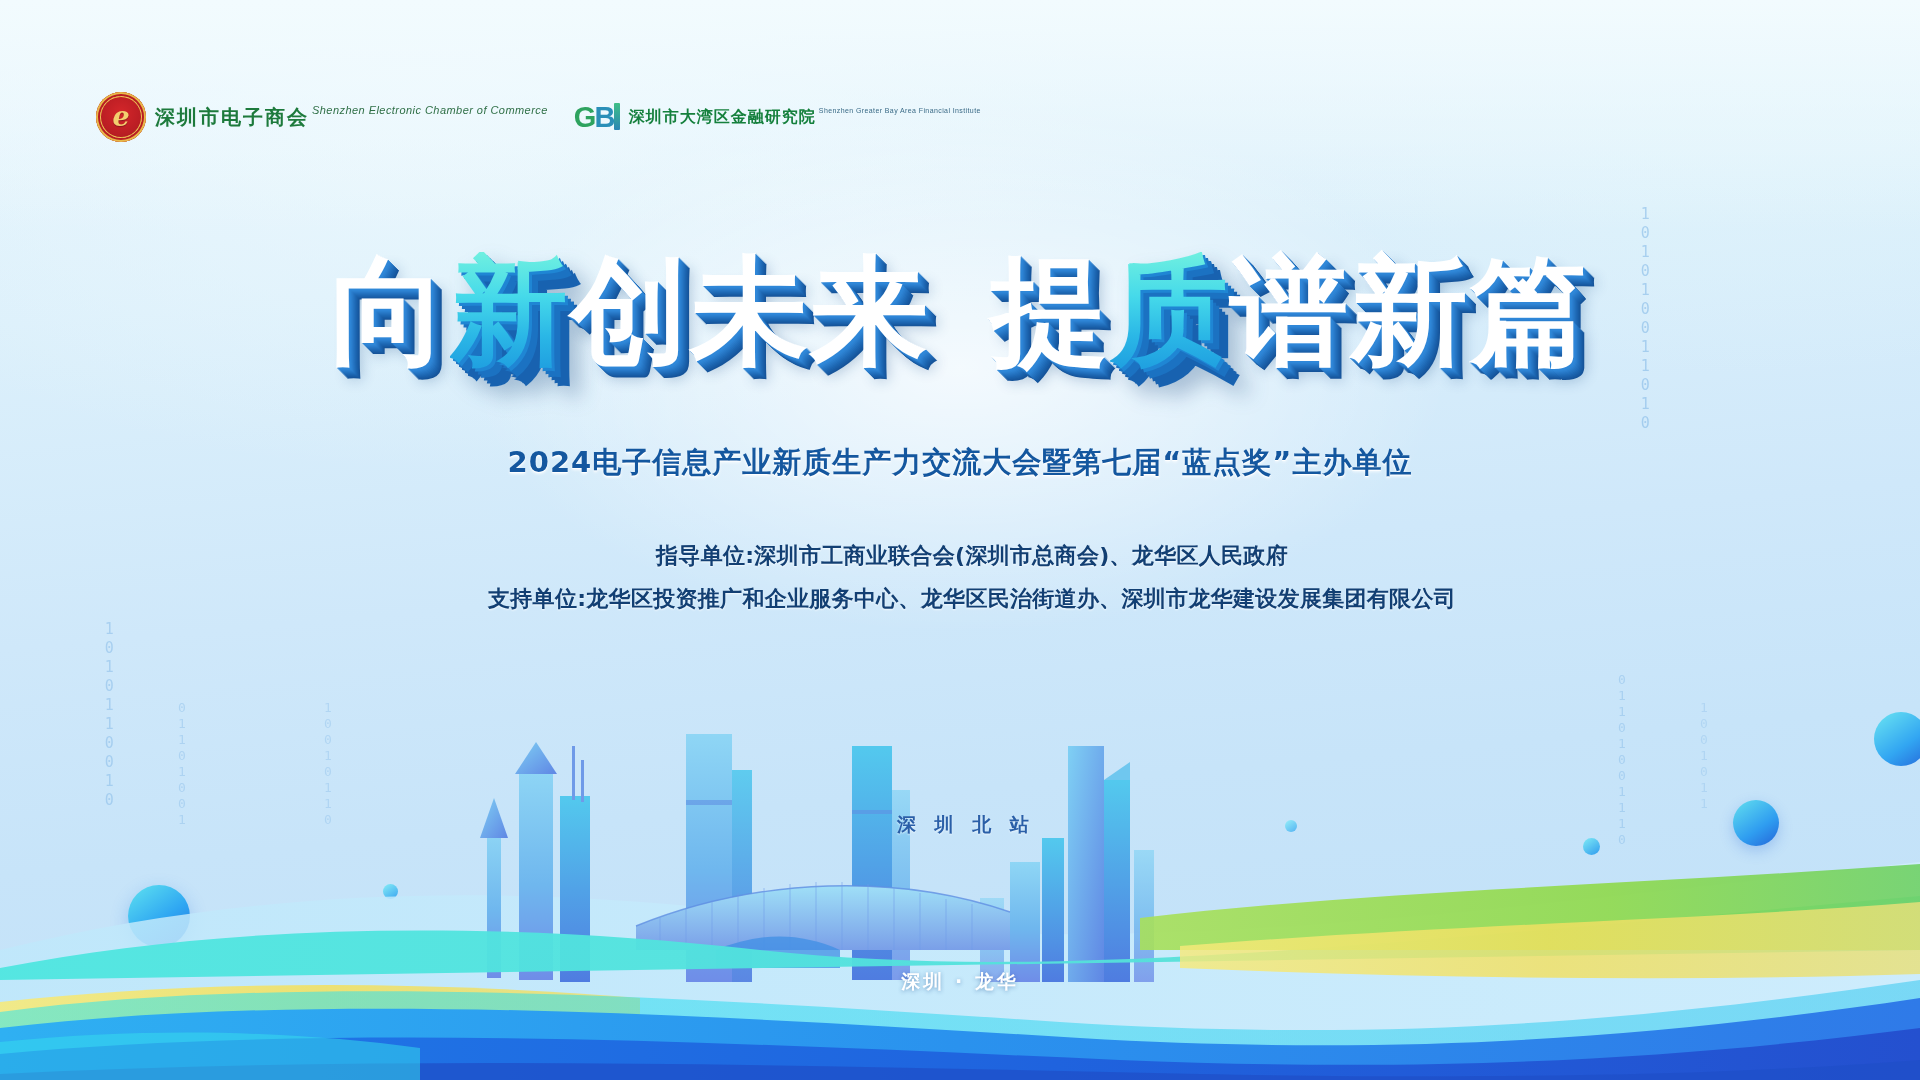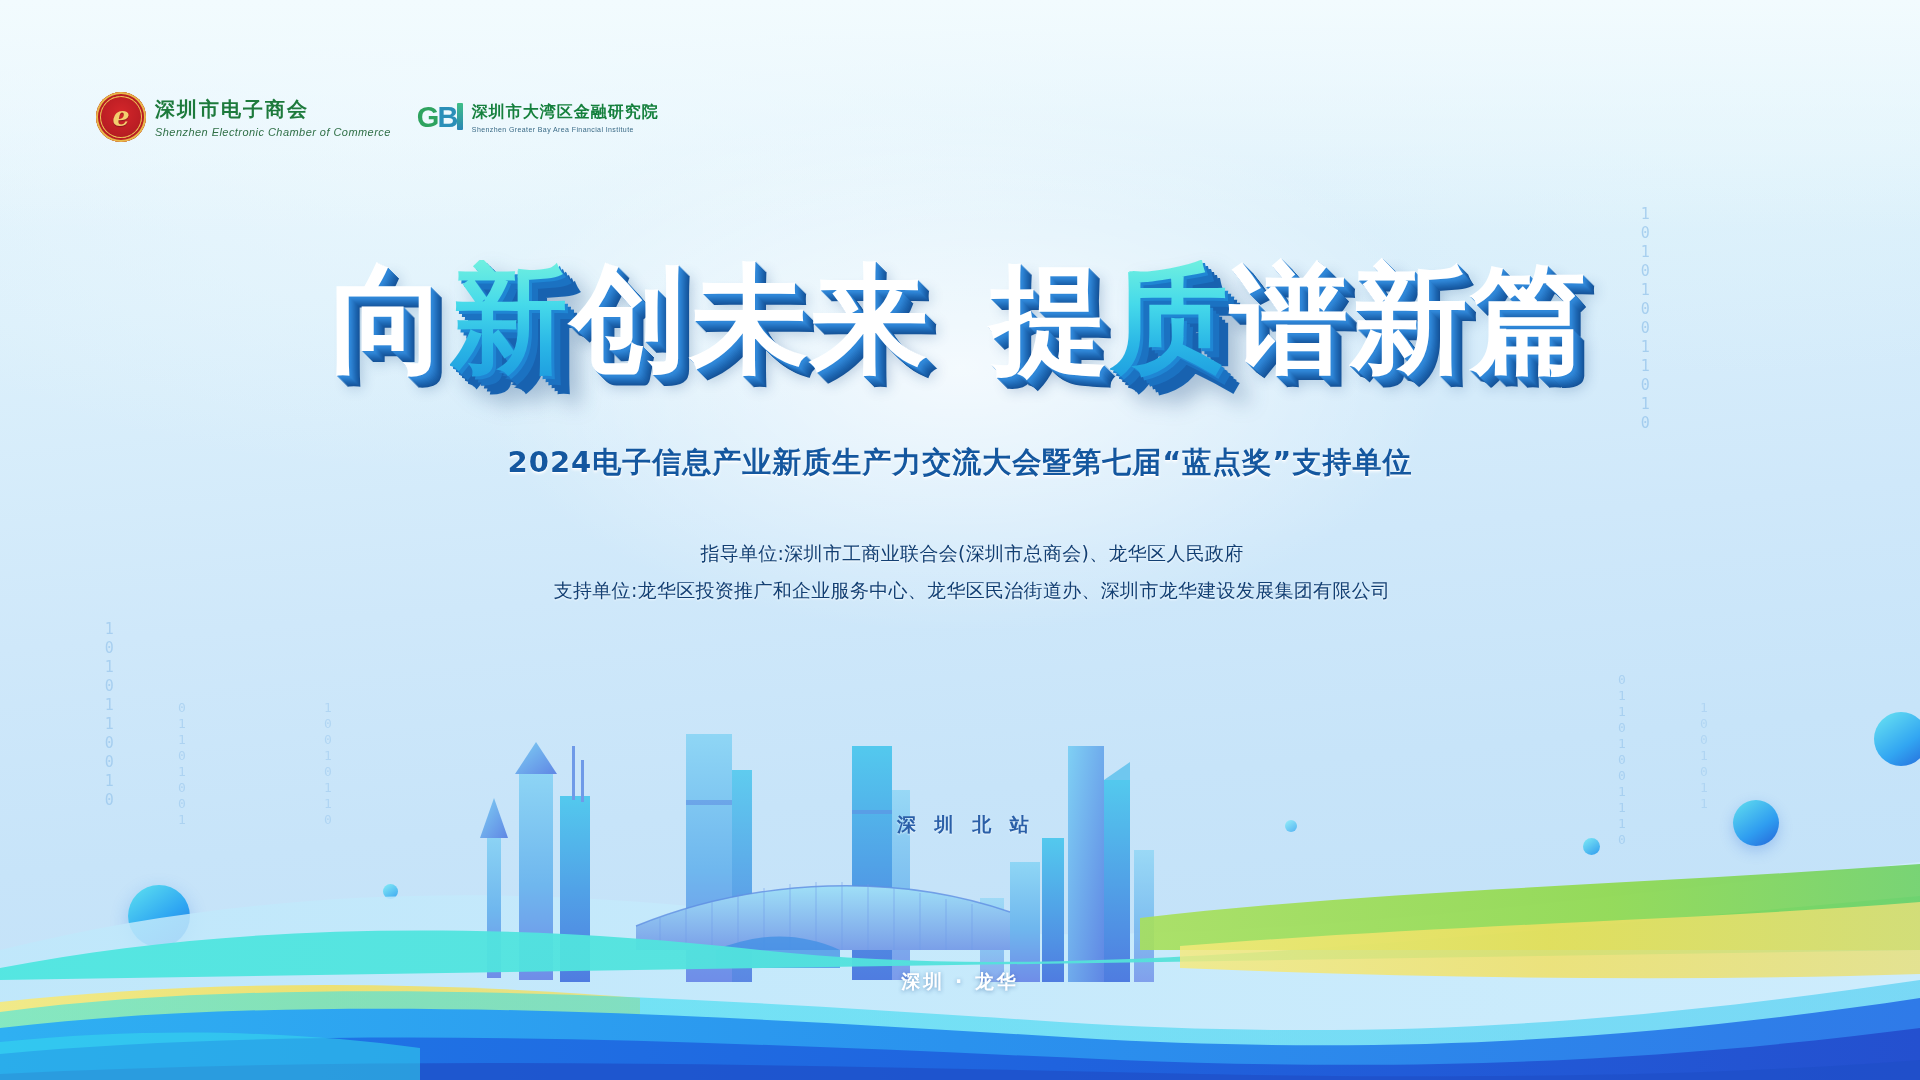--- a/index.html
+++ b/index.html
@@ -57,38 +57,38 @@
   .seal{position:relative;width:50px;height:50px;border-radius:50%;
     background:radial-gradient(circle at 50% 42%, #d4262a 0%, #b81d23 58%, #8e1418 100%);
     box-shadow:inset 0 0 0 2px #e8b84a, inset 0 0 0 4px #b81d23,
                inset 0 0 0 5px #e8b84a;}
   .seal .ring-text{position:absolute;inset:4px;border-radius:50%;
     border:1px dashed rgba(240,200,110,.55);}
   .seal .glyph{position:absolute;left:0;right:0;top:50%;transform:translateY(-52%);
     text-align:center;font-family:"DejaVu Serif","Liberation Serif",serif;
     font-style:italic;font-weight:700;font-size:27px;color:#f3cf6e;
     text-shadow:0 1px 1px rgba(0,0,0,.3);}
-  .logo-txt{display:flex;flex-direction:column;gap:3px;}
+  .logo-txt{display:flex;flex-direction:row;gap:3px;}
   .logo-cn{font-size:20px;font-weight:700;color:#1d7a3c;letter-spacing:2px;
     font-family:"DejaVu Serif","Liberation Serif",serif;white-space:nowrap;}
   .logo-en{font-size:11px;color:#2f6f46;letter-spacing:.45px;white-space:nowrap;font-style:italic;}
 
   .gbi-mark{position:relative;width:46px;height:30px;display:flex;align-items:center;}
   .gbi-mark .g{font-family:"Liberation Sans",sans-serif;font-weight:800;font-size:29px;
     color:#2ea35f;line-height:1;letter-spacing:-2px;}
   .gbi-mark .b{font-family:"Liberation Sans",sans-serif;font-weight:800;font-size:29px;
     color:#2a8fb8;line-height:1;letter-spacing:-1px;}
   .gbi-mark .bar{position:absolute;right:0;top:1px;width:6px;height:27px;
     background:linear-gradient(180deg,#3fbf86,#2a86b6);border-radius:1px;}
   .logo-cn2{font-size:16px;font-weight:700;color:#15803d;letter-spacing:1px;
     font-family:"DejaVu Serif","Liberation Serif",serif;white-space:nowrap;}
   .logo-en2{font-size:7px;color:#3a6a86;letter-spacing:.4px;white-space:nowrap;}
 
   
-  .headline{position:absolute;left:0;right:0;top:260px;text-align:center;
+  .headline{position:absolute;left:0;right:0;top:252px;text-align:center;
     font-family:"DejaVu Sans","Liberation Sans",sans-serif;
     font-weight:700;font-size:118px;line-height:1;white-space:nowrap;
     letter-spacing:2px;}
   .headline .ch{display:inline-block;position:relative;}
   .headline .w{
     color:#ffffff;
     text-shadow:
       1px 1px 0 #2f87d8, 2px 2px 0 #2f87d8, 3px 3px 0 #2d82d2,
       4px 4px 0 #2a7ccb, 5px 5px 0 #2676c4, 6px 6px 0 #2370bd,
       7px 7px 0 #1f6ab6, 8px 8px 0 #1c64af, 9px 9px 0 #1a5fa8,
@@ -104,21 +104,21 @@
 
   
   .subtitle{position:absolute;left:0;right:0;top:443px;text-align:center;
     font-family:"DejaVu Sans","Liberation Sans",sans-serif;
     font-weight:700;font-size:29px;letter-spacing:1px;color:#14579f;
     text-shadow:0 2px 3px rgba(255,255,255,.85), 0 1px 0 #ffffff;white-space:nowrap;}
 
   
   .orgs{position:absolute;left:0;right:0;top:535px;text-align:center;}
   .orgs .line{font-family:"DejaVu Sans","Liberation Sans",sans-serif;
-    font-size:19px;font-weight:400;color:#123f73;line-height:1.95;
+    font-size:22px;font-weight:700;color:#123f73;line-height:1.95;
     letter-spacing:.3px;text-shadow:0 1px 2px rgba(255,255,255,.8);white-space:nowrap;padding-left:24px;}
 
   
   .scene{position:absolute;left:0;bottom:0;width:1920px;height:430px;}
   .scene svg{display:block;width:1920px;height:430px;}
 
   .station-label{position:absolute;left:897px;top:812px;
     font-family:"DejaVu Serif","Liberation Serif",serif;
     font-size:19px;font-weight:700;color:#2a5fa8;letter-spacing:6px;
     text-shadow:0 1px 2px rgba(255,255,255,.7);}
@@ -174,21 +174,21 @@
         <div class="logo-en2">Shenzhen Greater Bay Area Financial Institute</div>
       </div>
     </div>
 
   </div>
 
   <div class="headline">
     <span class="ch w">向</span><span class="ch c">新</span><span class="ch w">创</span><span class="ch w">未</span><span class="ch w">来</span><span class="gap"></span><span class="ch w">提</span><span class="ch c">质</span><span class="ch w">谱</span><span class="ch w">新</span><span class="ch w">篇</span>
   </div>
 
-  <div class="subtitle">2024电子信息产业新质生产力交流大会暨第七届“蓝点奖”支持单位</div>
+  <div class="subtitle">2024电子信息产业新质生产力交流大会暨第七届“蓝点奖”主办单位</div>
 
   <div class="orgs">
     <div class="line">指导单位:深圳市工商业联合会(深圳市总商会)、龙华区人民政府</div>
     <div class="line">支持单位:龙华区投资推广和企业服务中心、龙华区民治街道办、深圳市龙华建设发展集团有限公司</div>
   </div>
 
   <div class="scene">
     <svg viewBox="0 0 1920 430" preserveAspectRatio="none">
       <defs>
         <linearGradient id="bldg" x1="0" y1="0" x2="0" y2="1">

